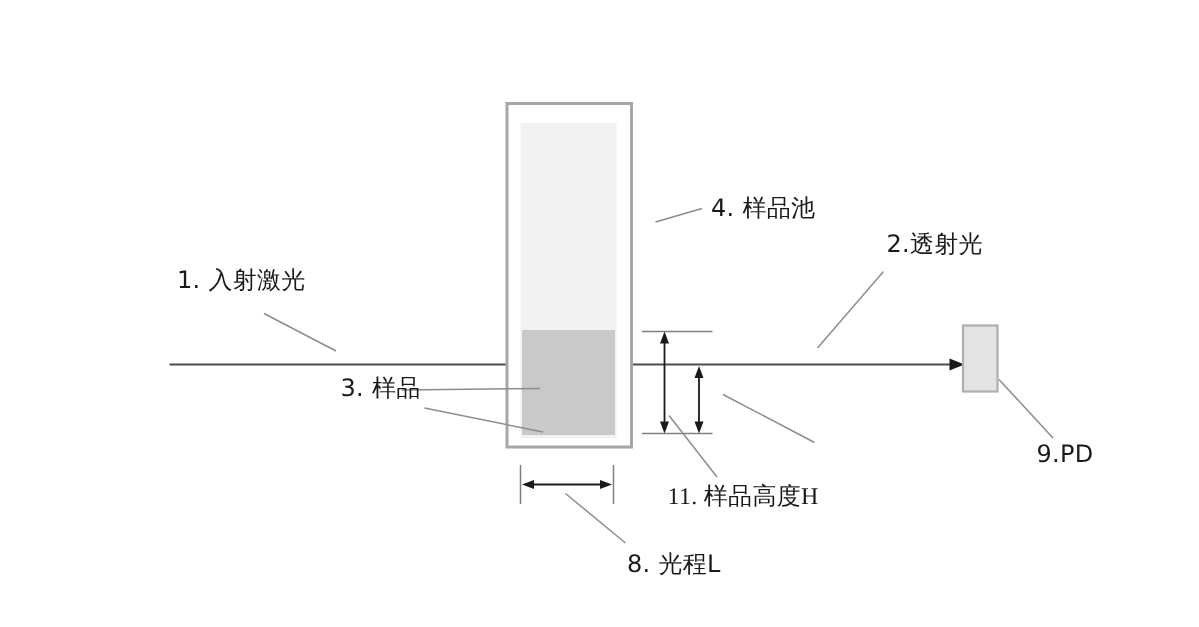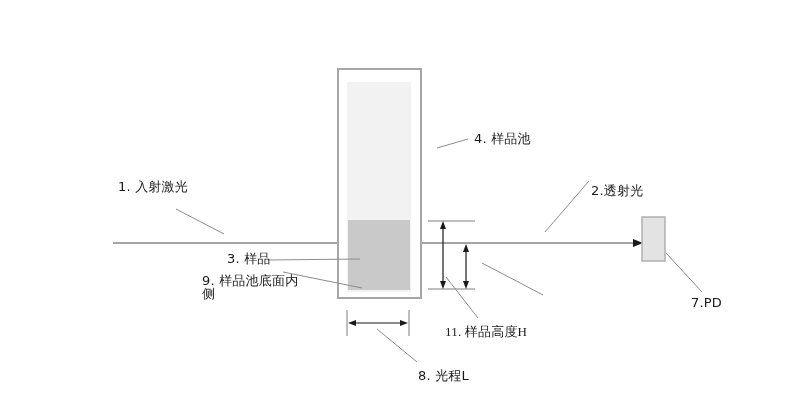--- a/index.html
+++ b/index.html
@@ -15,21 +15,21 @@
     background: #ffffff;
     overflow: hidden;
   }
   .stage svg {
     position: absolute;
     left: 0;
     top: 0;
   }
   .label {
     position: absolute;
-    font-size: 13px;
+    font-size: 16px;
     color: #1a1a1a;
     white-space: nowrap;
     line-height: 13px;
     letter-spacing: 0.2px;
   }
   .label .ln { display: block; }
   .lh12 { line-height: 12px; }
 </style>
 </head>
 <body>
@@ -76,31 +76,27 @@
     <line x1="437" y1="148" x2="468" y2="139" stroke-width="1" stroke="#8c8c8c"></line>
     <line x1="666" y1="253" x2="702" y2="292" stroke-width="1" stroke="#8c8c8c"></line>
     <line x1="377" y1="329" x2="417" y2="362" stroke-width="1" stroke="#8c8c8c"></line>
     <line x1="283" y1="272" x2="362" y2="288" stroke-width="1" stroke="#8c8c8c"></line>
     <line x1="482" y1="263" x2="543" y2="295" stroke-width="1" stroke="#8c8c8c"></line>
     <line x1="446" y1="277" x2="478" y2="318" stroke-width="1" stroke="#8c8c8c"></line>
   </svg>
 
   <div class="label" style="left:118px; top:180px;">1. 入射激光</div>
 
-  <div class="label" style="left:591px; top:184px;">2.透射光</div>
+  <div class="label" style="left:591px; top:156px;">2.透射光</div>
 
   <div class="label" style="left:227px; top:252px;">3. 样品</div>
 
   <div class="label" style="left:474px; top:132px;">4. 样品池</div>
 
-  <div class="label" style="left:691px; top:296px;">7.PD</div>
+  <div class="label" style="left:691px; top:296px;">9.PD</div>
 
   <div class="label" style="left:418px; top:369px;text-align:center;">8. 光程L</div>
 
-  <div class="label" style="left:202px; top:274px;">
-    <span class="ln">9. 样品池底面内</span>
-    <span class="ln">侧</span>
-  </div>
 
 
   <div class="label" style="left:445px; top:325px;font-family:Liberation Serif, serif;">11. 样品高度H</div>
 
 </div>
 
 </body></html>

